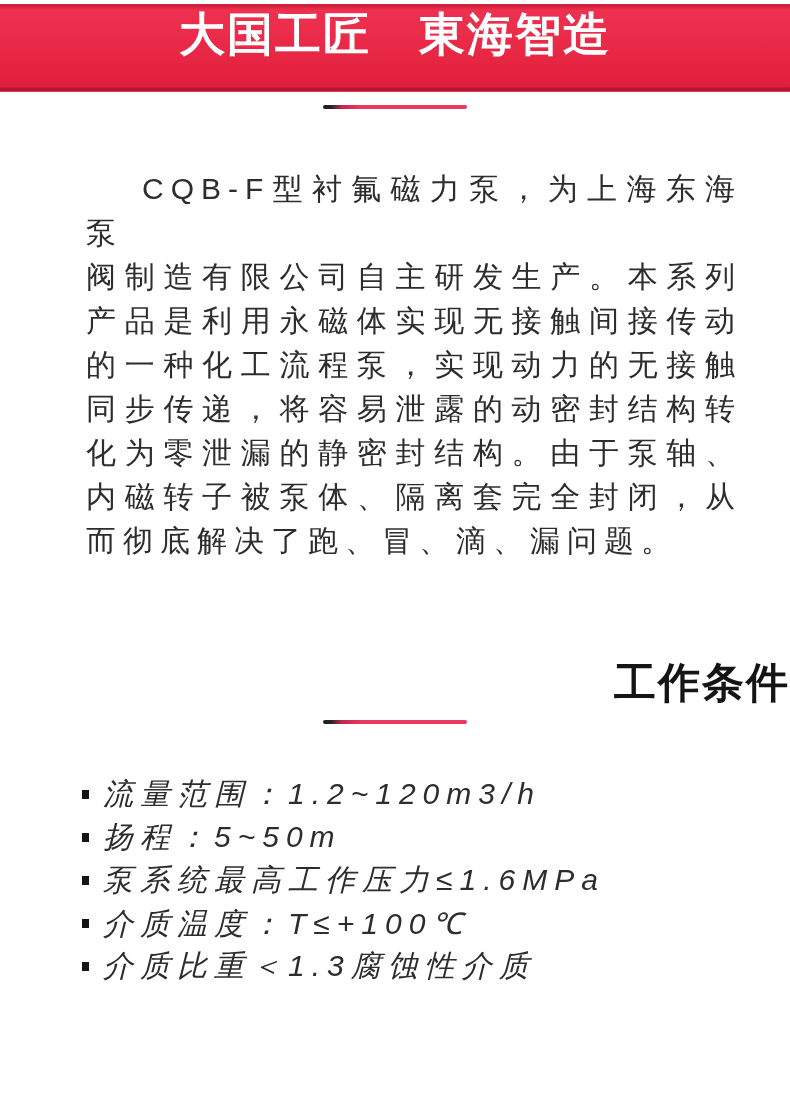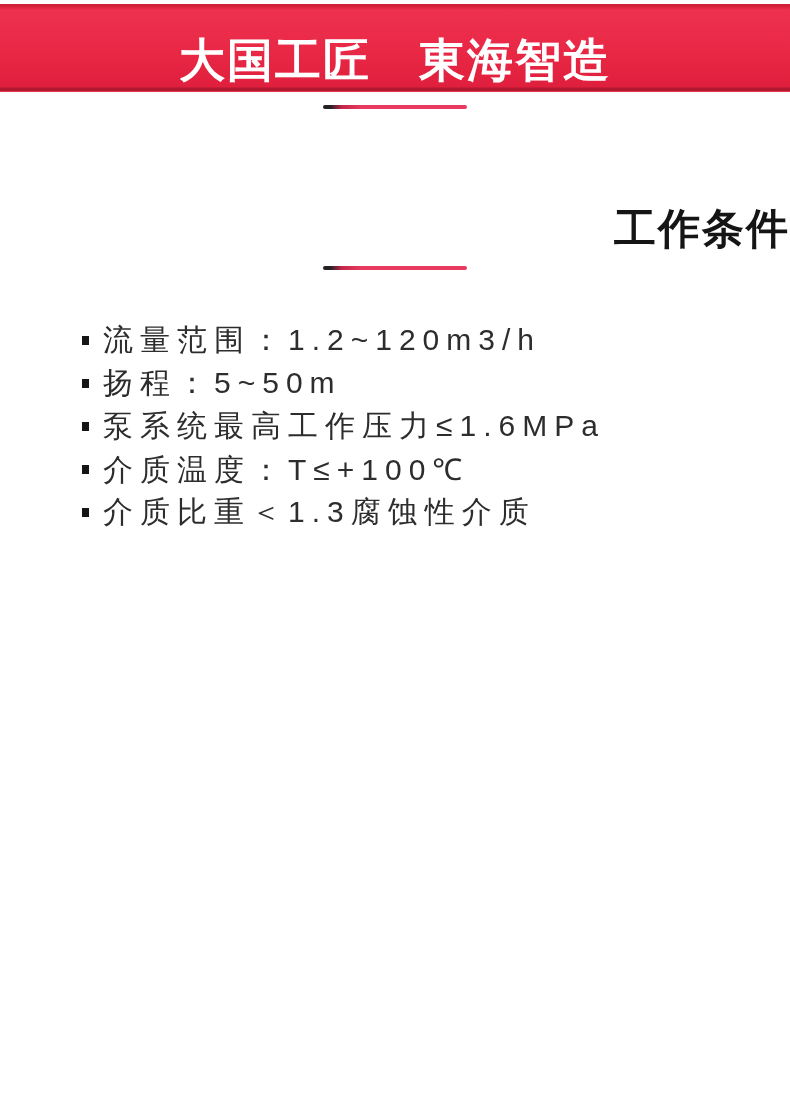--- a/index.html
+++ b/index.html
@@ -10,21 +10,21 @@
     margin: 0 auto;
     background: var(--page-bg, #ffffff);
     font-family: "Liberation Sans", sans-serif;
     overflow: hidden;
   }
   .top-strip { height: 4px; background: var(--page-bg, #ffffff); }
 
   .banner {
     height: 88px;
     display: flex;
-    align-items: flex-end;
+    align-items: flex-start;
     justify-content: center;
     background: linear-gradient(180deg,
       #d12039 0px, #d12039 2px,
       var(--banner-red-light, #ee3150) 6px,
       var(--banner-red, #e72643) 55px,
       #df1f3d 83px,
       var(--banner-dark-line, #b01830) 84px, var(--banner-dark-line, #b01830) 87px,
       #e63950 87px, #e63950 88px);
   }
   .banner-title {
@@ -77,20 +77,21 @@
     padding: 0 0 0 82px;
   }
   .condition-item {
     display: flex;
     align-items: center;
     height: 43px;
     font-size: 30px;
     letter-spacing: 7px;
     color: var(--body-text, #2d2d2d);
     white-space: nowrap;
+    font-style: italic;
   }
   .bullet-dot {
     flex: none;
     width: 7px;
     height: 9px;
     margin-right: 14px;
     background: var(--heading-text, #222222);
   }
 </style>
 </head>
@@ -99,20 +100,37 @@
 <div class="page">
 
   <div class="top-strip"></div>
 
   <header class="banner">
     <span class="banner-title">大国工匠　東海智造</span>
   </header>
 
   <section class="overview">
     <div class="title-underline"></div>
+    <div class="paragraph">
+  <div class="line">CQB-F型衬氟磁力泵，为上海东海泵</div>
+
+  <div class="line">阀制造有限公司自主研发生产。本系列</div>
+
+  <div class="line">产品是利用永磁体实现无接触间接传动</div>
+
+  <div class="line">的一种化工流程泵，实现动力的无接触</div>
+
+  <div class="line">同步传递，将容易泄露的动密封结构转</div>
+
+  <div class="line">化为零泄漏的静密封结构。由于泵轴、</div>
+
+  <div class="line">内磁转子被泵体、隔离套完全封闭，从</div>
+
+  <div class="line">而彻底解决了跑、冒、滴、漏问题。</div>
+</div>
   </section>
 
   <section class="conditions">
     <h2 class="section-title">工作条件</h2>
     <div class="title-underline"></div>
     <ul class="conditions-list">
   <li class="condition-item">
     <span class="bullet-dot"></span>
     <span class="condition-text">流量范围：1.2~120m3/h</span>
   </li>

